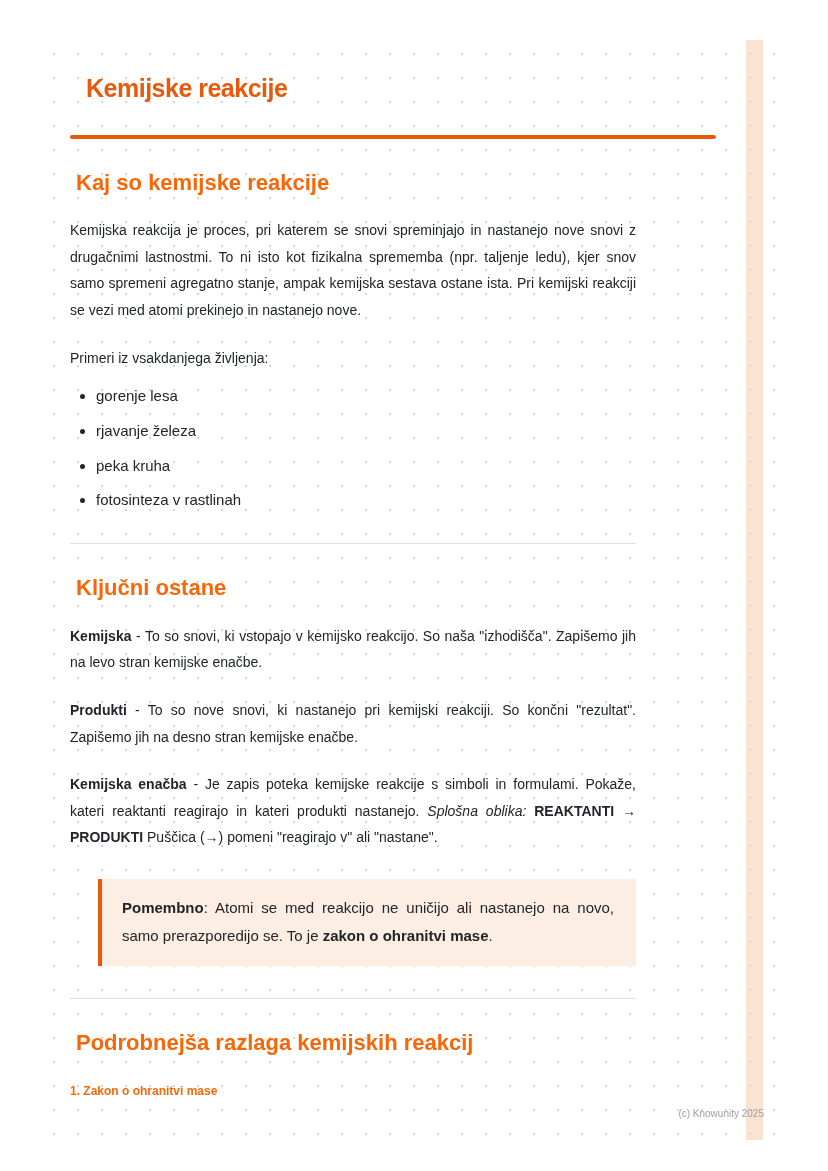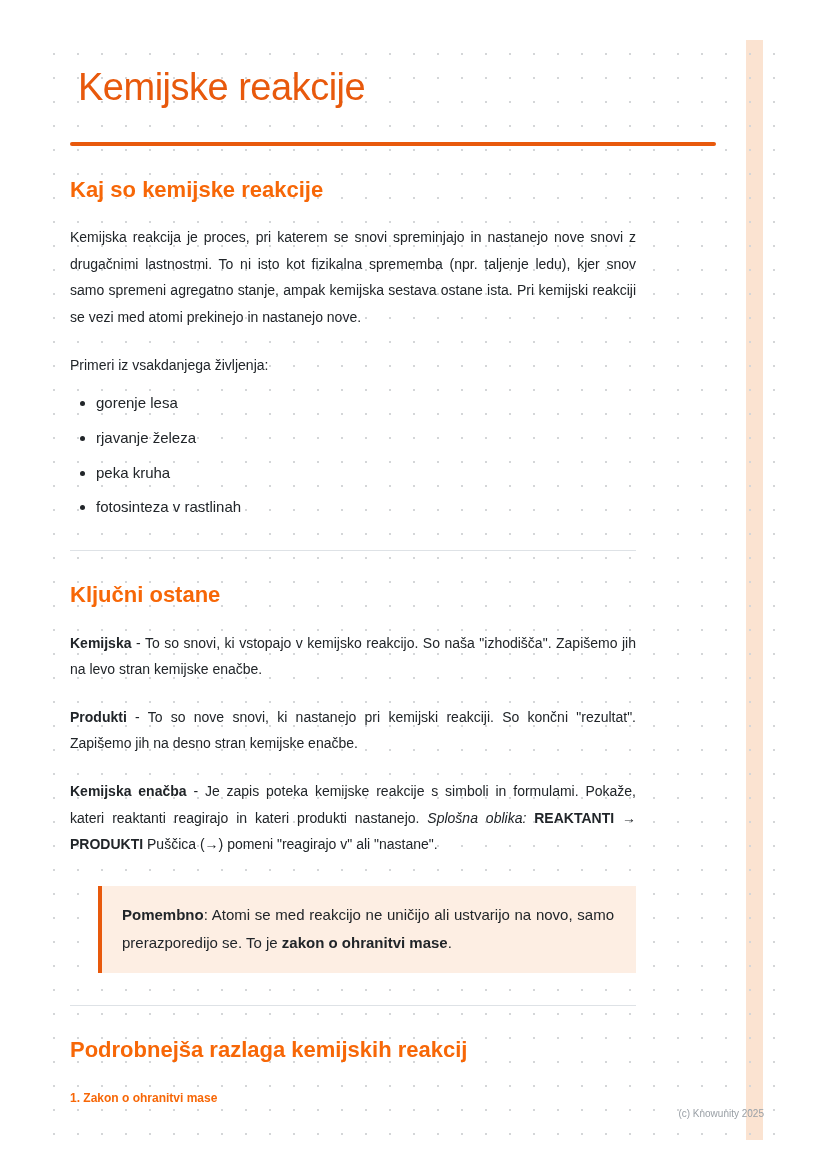--- a/index.html
+++ b/index.html
@@ -37,39 +37,39 @@
   .content {
     position: absolute;
     left: 70px;
     top: 58px;
     width: 566px;
     color: var(--body-text, #212529);
     z-index: 2;
   }
 
   .doc-title {
-    margin: 8px;
-    font-size: 38px;
+    margin: 16px;
+    font-size: 25px;
     line-height: 1.15;
-    font-weight: 400;
+    font-weight: 700;
     letter-spacing: -0.5px;
     color: var(--accent, #e8590c);
   }
 
   .title-rule {
     width: 646px;
     height: 4px;
     margin-top: 32px;
     background: var(--accent, #e8590c);
     border: none;
     border-radius: 2px;
   }
 
   h2.section-heading {
-    margin: 30px 0 0 0;
+    margin: 30px 0 0 6px;
     font-size: 22px;
     line-height: 1.25;
     font-weight: 700;
     color: var(--heading-orange, #f76707);
   }
 
   h3.sub-heading {
     margin: 28px 0 0 0;
     font-size: 12px;
     line-height: 1.3;
@@ -152,21 +152,21 @@
     <hr class="divider">
 
     <h2 class="section-heading">Ključni ostane</h2>
 
     <p class="body-text"><strong>Kemijska</strong><span> - To so snovi, ki vstopajo v kemijsko reakcijo. So naša "izhodišča". Zapišemo jih na levo stran kemijske enačbe.</span></p>
 
     <p class="body-text"><strong>Produkti</strong><span> - To so nove snovi, ki nastanejo pri kemijski reakciji. So končni "rezultat". Zapišemo jih na desno stran kemijske enačbe.</span></p>
 
     <p class="body-text"><strong>Kemijska enačba</strong><span> - Je zapis poteka kemijske reakcije s simboli in formulami. Pokaže, kateri reaktanti reagirajo in kateri produkti nastanejo. </span><em>Splošna oblika:</em> <strong>REAKTANTI → PRODUKTI</strong><span> Puščica (→) pomeni "reagirajo v" ali "nastane".</span></p>
 
-    <div class="callout"><strong>Pomembno</strong><span>: Atomi se med reakcijo ne uničijo ali ustvarijo na novo, samo prerazporedijo se. To je </span><strong>zakon o ohranitvi mase</strong><span>.</span></div>
+    <div class="callout"><strong>Pomembno</strong><span>: Atomi se med reakcijo ne uničijo ali nastanejo na novo, samo prerazporedijo se. To je </span><strong>zakon o ohranitvi mase</strong><span>.</span></div>
 
     <hr class="divider">
 
     <h2 class="section-heading">Podrobnejša razlaga kemijskih reakcij</h2>
 
     <h3 class="sub-heading">1. Zakon o ohranitvi mase</h3>
 
   </div>
 
   <div class="footer-credit">(c) Knowunity 2025</div>

